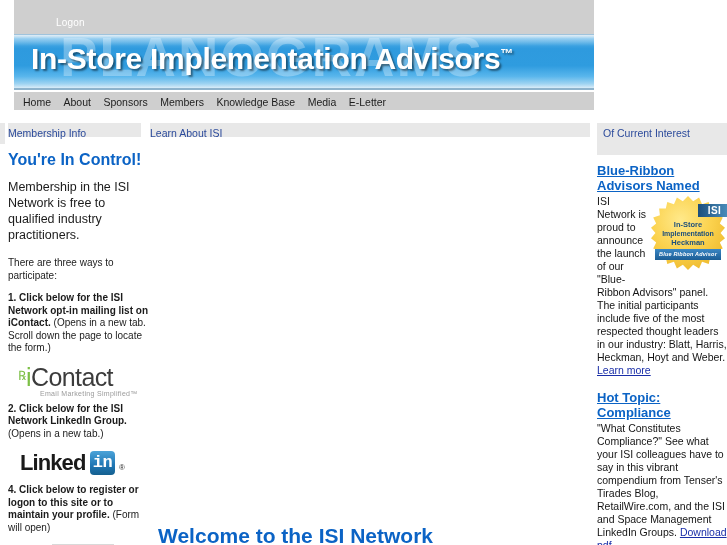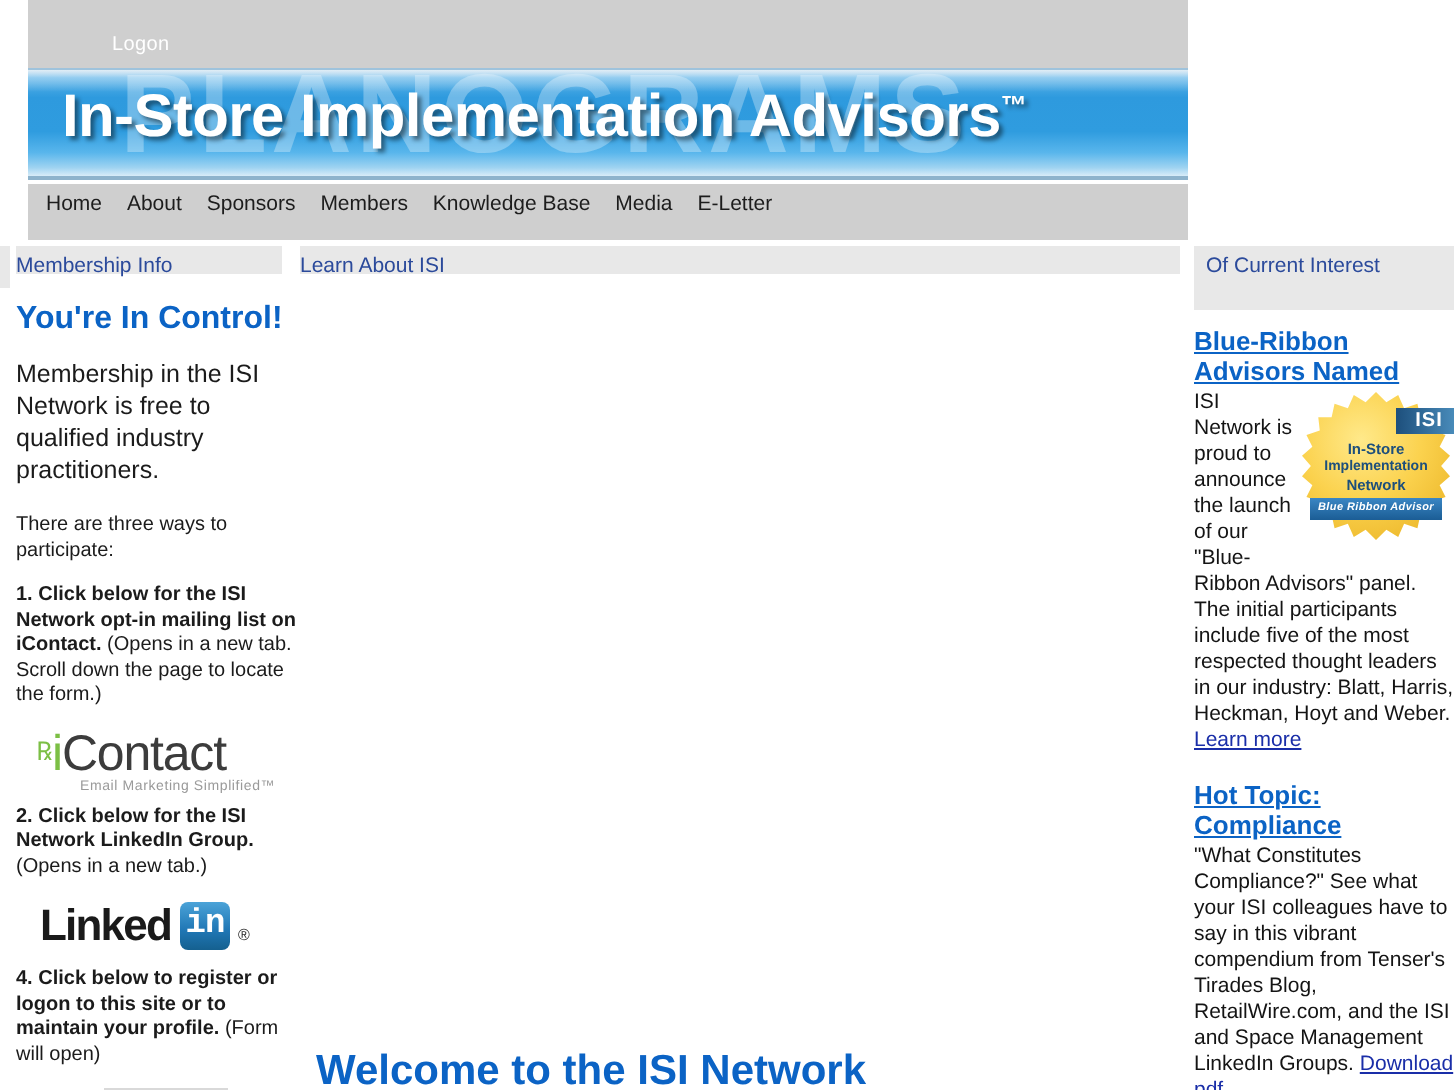--- a/index.html
+++ b/index.html
@@ -76,21 +76,21 @@
   .banner-title .tm {
     font-size: 13px;
     vertical-align: super;
     letter-spacing: 0;
   }
 
   
   .nav-bar {
     position: absolute;
     left: 14px; top: 92px;
-    width: 580px; height: 28px;
+    width: 580px; height: 18px;
     background: #cfcfcf;
     white-space: nowrap;
     padding-left: 5px;
   }
   .nav-item {
     display: inline-block;
     font-size: 10.5px;
     color: #1d1d1d;
     padding: 3px 4px 0 4px;
     line-height: 12px;
@@ -371,21 +371,21 @@
 
   <div class="col-right">
 
     <div>
       <h2 class="h-blue-r">Blue-Ribbon Advisors Named</h2>
       <div class="badge">
         <div class="badge-star"></div>
         <div class="badge-isi">ISI</div>
         <div class="badge-l1">In-Store</div>
         <div class="badge-l2">Implementation</div>
-        <div class="badge-l3">Network</div>
+        <div class="badge-l3">Heckman</div>
         <div class="badge-ribbon">Blue Ribbon Advisor</div>
       </div>
       <p class="r-body"><span>ISI Network is proud to announce the launch of our "Blue-Ribbon Advisors" panel. The initial participants include five of the most respected thought leaders in our industry: Blatt, Harris, Heckman, Hoyt and Weber. </span><a class="r-link">Learn more</a></p>
     </div>
 
     <div class="r-gap"></div>
 
     <div>
       <h2 class="h-blue-r">Hot Topic: Compliance</h2>
       <p class="r-body"><span>"What Constitutes Compliance?" See what your ISI colleagues have to say in this vibrant compendium  from Tenser's Tirades Blog, RetailWire.com, and the ISI and Space Management LinkedIn Groups. </span><a class="r-link">Download pdf</a></p>

